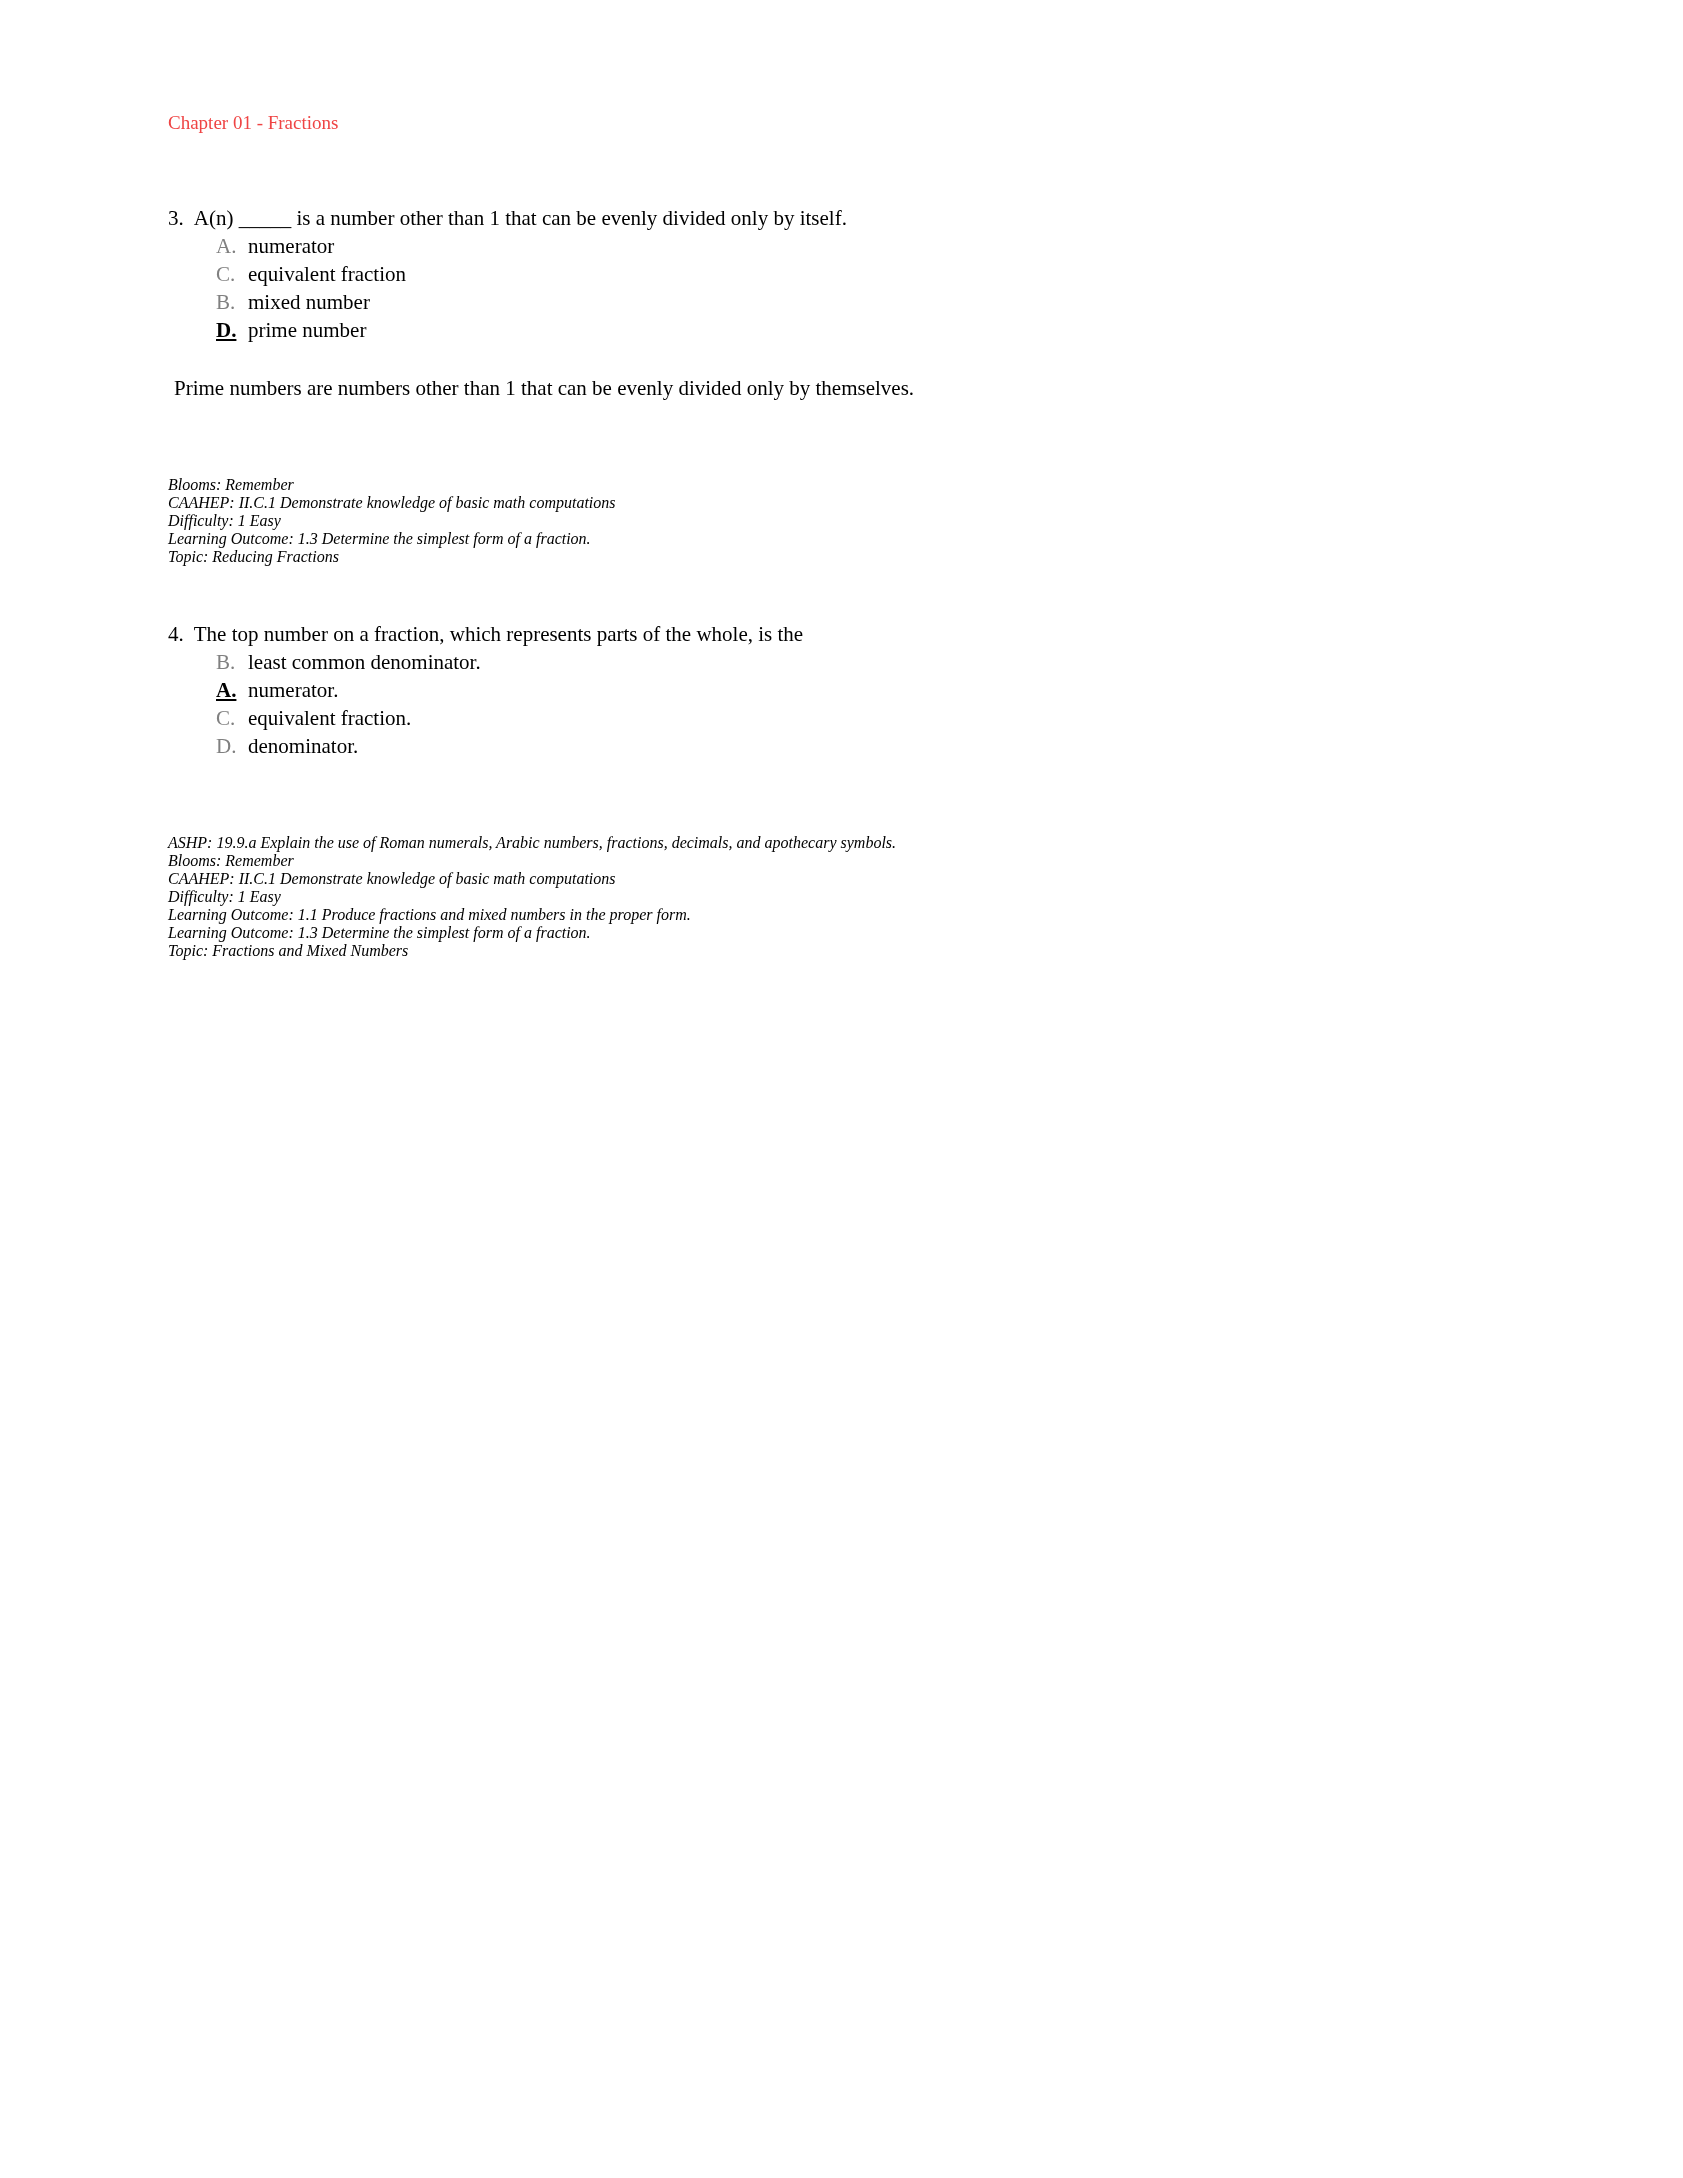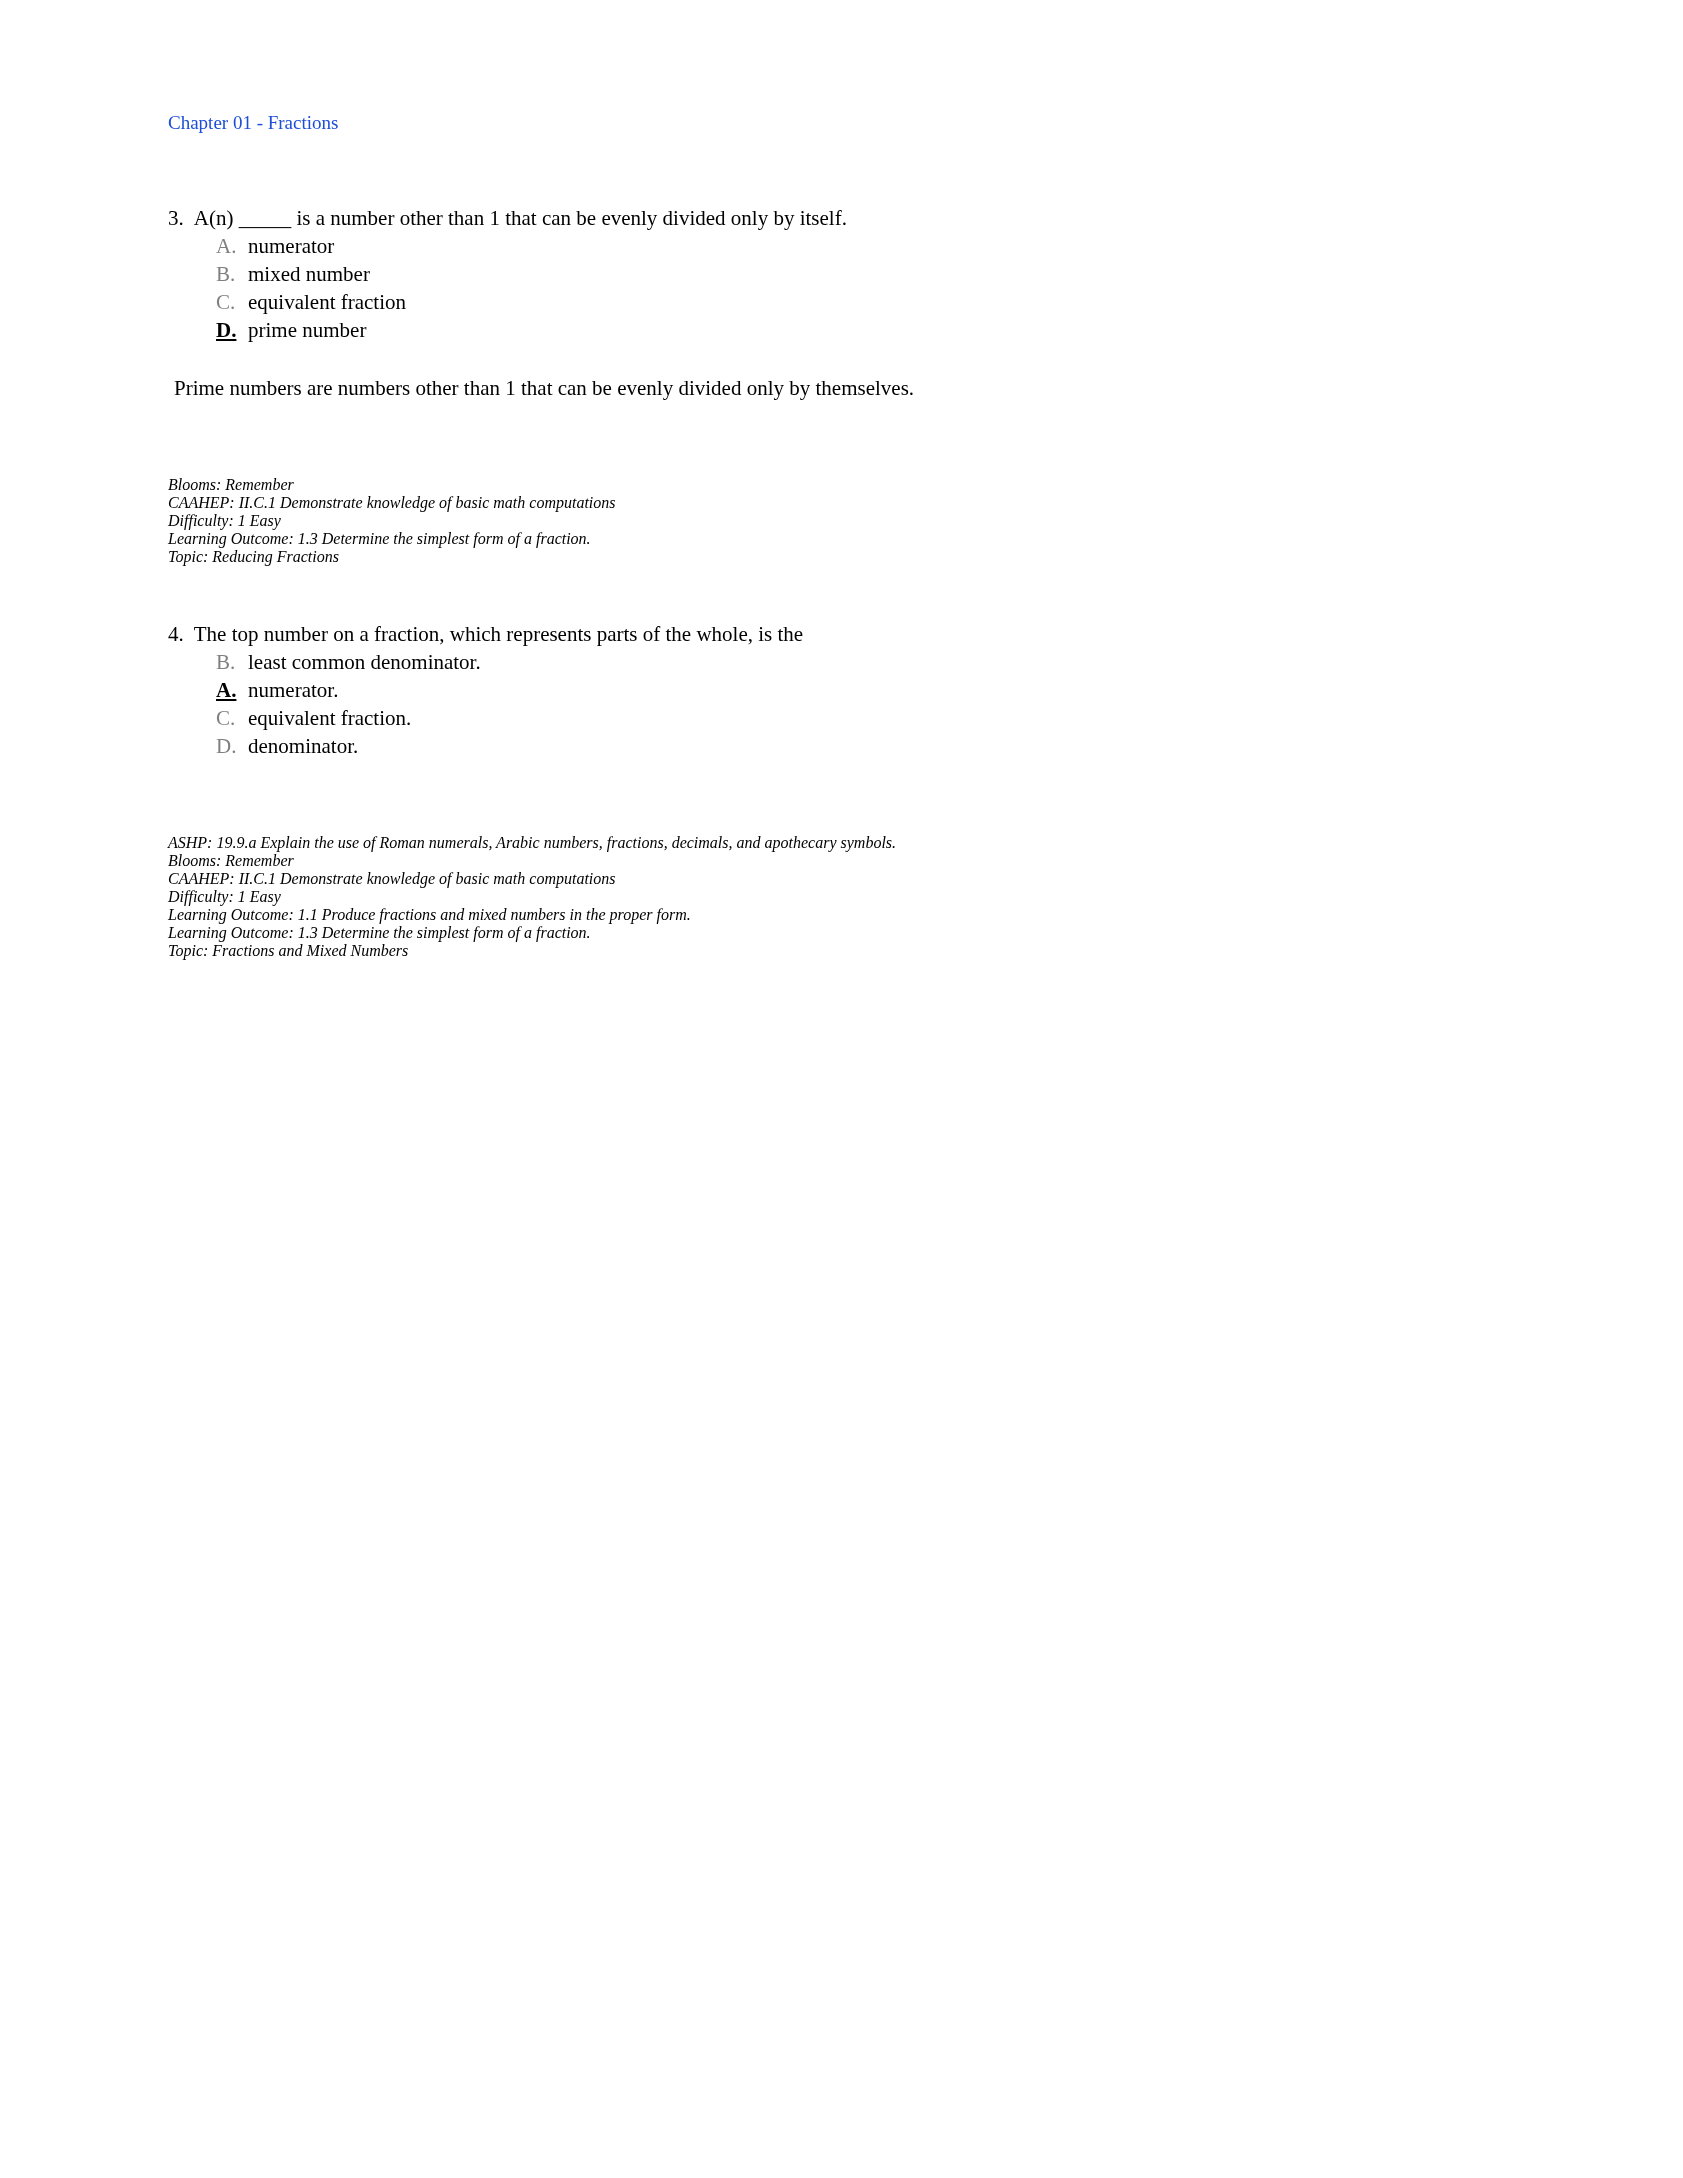--- a/index.html
+++ b/index.html
@@ -18,21 +18,21 @@
   }
   .content {
     position: absolute;
     left: 168px;
     top: 111px;
     width: 1386px;
   }
   .doc-header {
     font-size: 19px;
     line-height: 24px;
-    color: #1d4ed8;
+    color: #ef4444;
   }
   .question {
     margin-top: 69px;
   }
   .stem {
     font-size: 21px;
     line-height: 28px;
   }
   .stem .q-number {
     margin-right: 10px;
@@ -78,24 +78,24 @@
     <div class="doc-header">Chapter 01 - Fractions</div>
 
     <section class="question">
       <div class="stem">
         <span class="q-number">3.</span><span>A(n) _____ is a number other than 1 that can be evenly divided only by itself.</span>
       </div>
       <div class="option">
         <span class="letter">A.</span><span>numerator</span>
       </div>
       <div class="option">
-        <span class="letter">B.</span><span>mixed number</span>
+        <span class="letter">C.</span><span>equivalent fraction</span>
       </div>
       <div class="option">
-        <span class="letter">C.</span><span>equivalent fraction</span>
+        <span class="letter">B.</span><span>mixed number</span>
       </div>
       <div class="option">
         <span class="letter correct">D.</span><span>prime number</span>
       </div>
       <div class="feedback">Prime numbers are numbers other than 1 that can be evenly divided only by themselves.</div>
       <div class="metadata">
         <div class="meta-line">Blooms: Remember</div>
         <div class="meta-line">CAAHEP: II.C.1 Demonstrate knowledge of basic math computations</div>
         <div class="meta-line">Difficulty: 1 Easy</div>
         <div class="meta-line">Learning Outcome: 1.3 Determine the simplest form of a fraction.</div>

